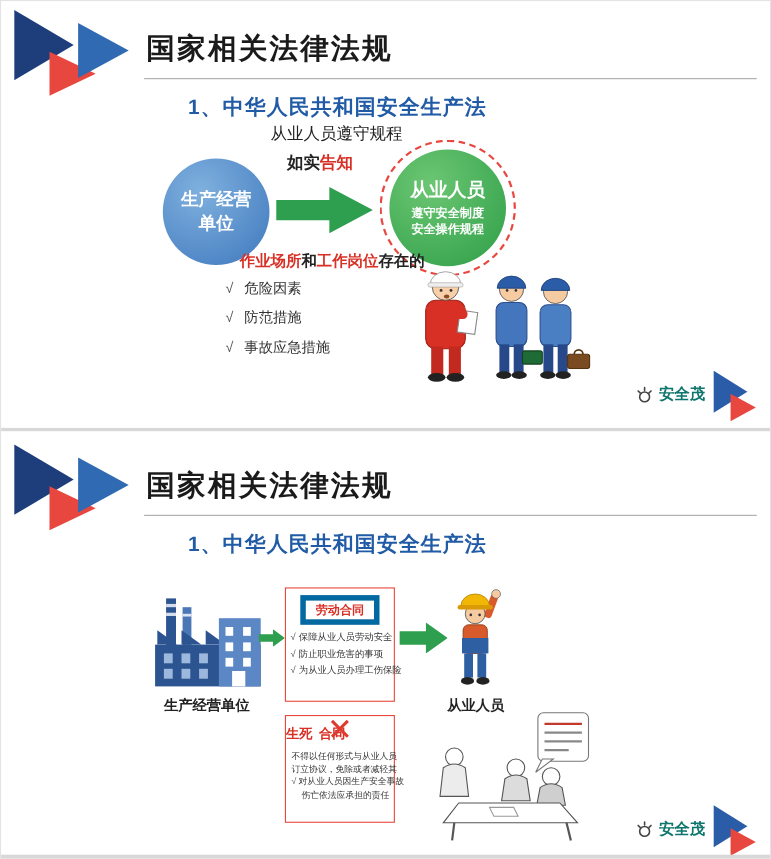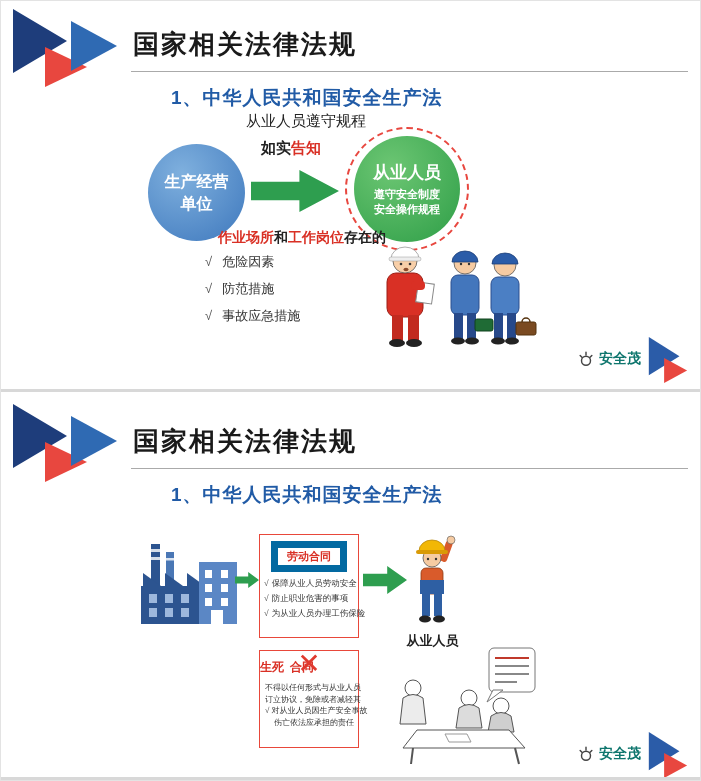--- a/index.html
+++ b/index.html
@@ -21,21 +21,21 @@
   .cg-sub{font-size:11px;line-height:15px;font-weight:bold;}
   .caption{font-size:14px;font-weight:bold;color:#222;}
   .bullets{list-style:none;font-size:13px;color:#333;}
   .bullets li{margin-bottom:9px;}
   .bullets .mark{margin-right:10px;color:#555;}
   .logo{display:flex;align-items:center;gap:4px;}
   .logo-text{font-size:14px;font-weight:bold;color:#0f766e;}
   .divider{position:absolute;left:0;width:701px;height:3px;background:#d8d8d8;}
   .node-label{font-size:13px;font-weight:bold;color:#222;text-align:center;}
   .rbox{border:1.5px solid #e8473a;background:#fff;text-align:center;}
-  .rbox-title{display:inline-block;border:7px solid #0369a1;color:#d93025;font-size:11px;font-weight:bold;padding:1px 9px;margin-top:6px;}
+  .rbox-title{display:inline-block;border:5px solid #0369a1;color:#d93025;font-size:11px;font-weight:bold;padding:1px 9px;margin-top:6px;}
   .rbox-items{font-size:8.5px;line-height:15px;color:#333;white-space:nowrap;padding:4px 3px 0 4px;text-align:left;}
   .rbox-items .mark{margin-right:3px;color:#555;}
   .death-header{position:relative;display:flex;justify-content:flex-start;gap:6px;font-size:12px;font-weight:bold;color:#d93025;margin-top:8px;}
   .cross{position:absolute;top:-9px;left:50%;transform:translateX(-50%);font-size:28px;color:#e03a2f;font-weight:bold;line-height:1;}
   .death-text{font-size:8px;line-height:11.5px;color:#333;padding:6px 3px 0 5px;white-space:nowrap;text-align:left;}
   .death-text .mark{margin-right:2px;color:#555;}
   .indent{padding-left:9px;}
 </style>
 </head>
 <body>
@@ -167,20 +167,21 @@
       <rect x="44" y="70" width="8" height="9" fill="#9db8dd"></rect>
       <rect x="62" y="24" width="38" height="62" fill="#5b87c5"></rect>
       <rect x="68" y="32" width="7" height="8" fill="#fff"></rect>
         <rect x="84" y="32" width="7" height="8" fill="#fff"></rect>
       <rect x="68" y="46" width="7" height="8" fill="#fff"></rect>
         <rect x="84" y="46" width="7" height="8" fill="#fff"></rect>
       <rect x="68" y="60" width="7" height="8" fill="#fff"></rect>
         <rect x="84" y="60" width="7" height="8" fill="#fff"></rect>
       <rect x="74" y="72" width="12" height="14" fill="#fff"></rect>
     </svg>
+    <div class="abs node-label" style="left:122px;top:240px;width:130px;">生产经营单位</div>
 
     <div class="abs green-arrow" style="left:234px;top:180px;width:24px;height:16px;"></div>
 
     <div class="abs rbox" style="left:258px;top:142px;width:100px;height:104px;">
       <span class="rbox-title">劳动合同</span>
       <div class="rbox-items">
         <div><span class="mark">√</span><span>保障从业人员劳动安全</span></div>
         <div><span class="mark">√</span><span>防止职业危害的事项</span></div>
         <div><span class="mark">√</span><span>为从业人员办理工伤保险</span></div>
       </div>

